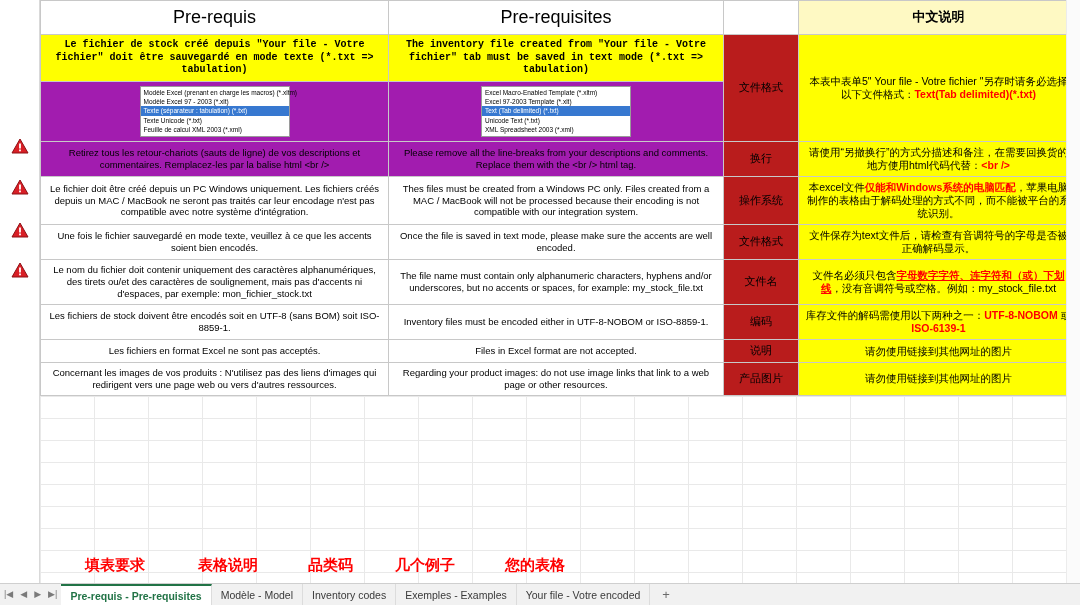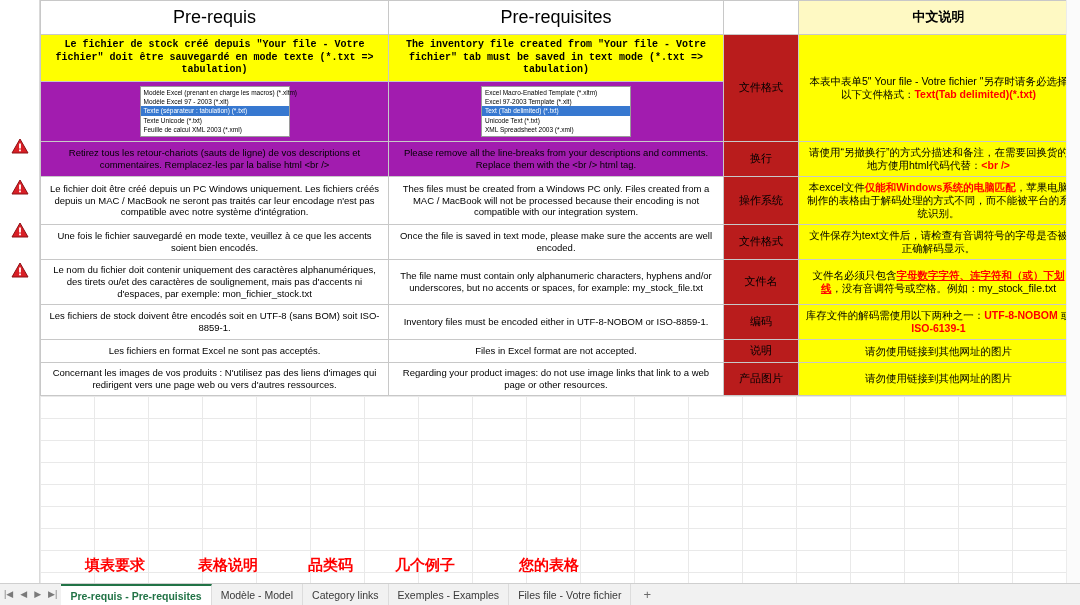--- a/index.html
+++ b/index.html
@@ -322,35 +322,35 @@
       </tr>
 
     </tbody>
   </table>
 
   <div class="bottomlabels">
       <div class="blabel" style="left: 45px;">填表要求</div>
       <div class="blabel" style="left: 158px;">表格说明</div>
       <div class="blabel" style="left: 268px;">品类码</div>
       <div class="blabel" style="left: 355px; text-align: center;">几个例子</div>
-      <div class="blabel" style="left: 479px;">您的表格</div>
+      <div class="blabel" style="left: 465px;">您的表格</div>
     </div>
 
   <div class="scrollcorner"></div>
 
   <div class="tabbar">
     <div class="navarrows">
       <span>|◀</span>
       <span>◀</span>
       <span>▶</span>
       <span>▶|</span>
     </div>
     <div id="tabs-holder" style="display:flex;">
         <div class="tab active">Pre-requis - Pre-requisites</div>
         <div class="tab">Modèle - Model</div>
-        <div class="tab">Category links</div>
+        <div class="tab">Inventory codes</div>
         <div class="tab">Exemples - Examples</div>
-        <div class="tab">Files file - Votre fichier</div>
+        <div class="tab">Your file - Votre encoded</div>
       </div>
     <div class="tab addtab">+</div>
   </div>
 
 </div>
 
 </body></html>

